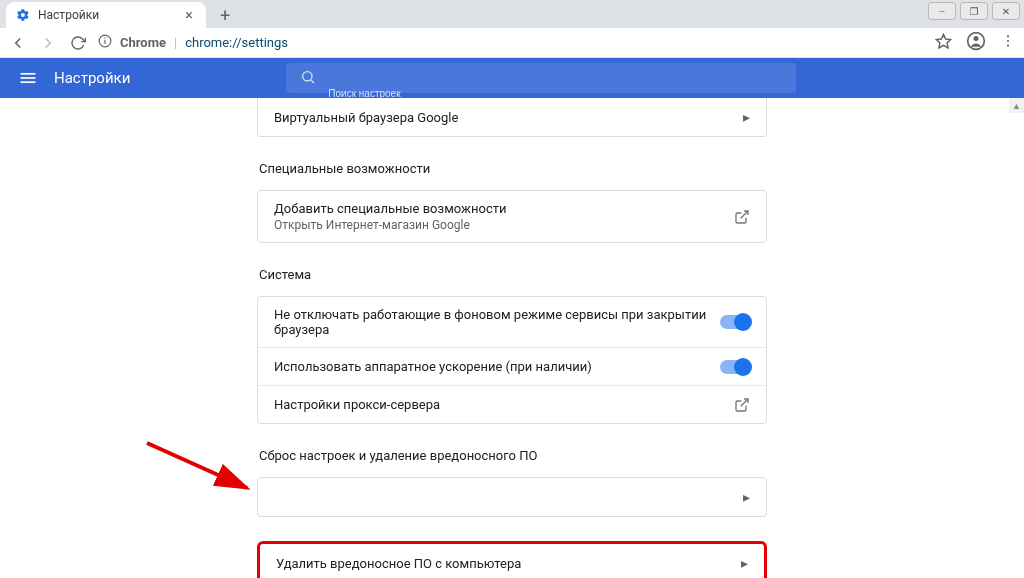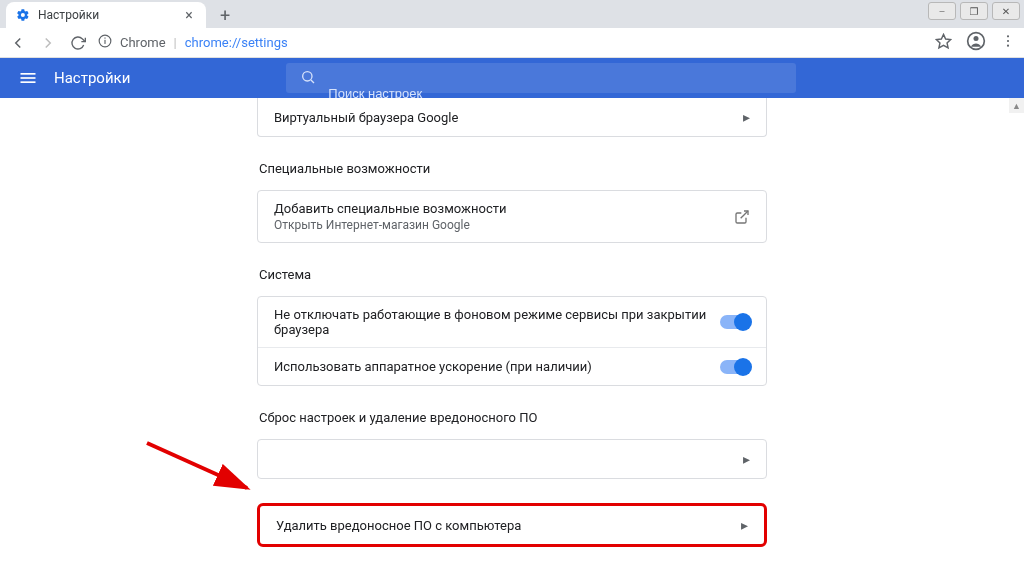--- a/index.html
+++ b/index.html
@@ -91,23 +91,23 @@
   }
   .nav-icon.disabled { color: #bdbdbd; }
   .url-field {
     flex: 1;
     display: flex;
     align-items: center;
     gap: 8px;
     font-size: 13px;
     color: #5f6368;
   }
-  .url-chrome { color: #5f6368; }
+  .url-chrome { color: #5f6368; font-weight: bold; }
   .url-sep { color: #bdbdbd; }
-  .url-path { color: #3b82f6; }
+  .url-path { color: #0c4a6e; }
   .urlbar-right {
     display: flex;
     align-items: center;
     gap: 14px;
     color: #5f6368;
   }
 
   
   .app-header {
     height: 40px;
@@ -130,21 +130,21 @@
     align-items: center;
     padding: 0 14px;
     gap: 12px;
     color: #d6e2fb;
   }
   .search-box input {
     background: transparent;
     border: none;
     outline: none;
     color: #000000;
-    font-size: 13px;
+    font-size: 10px;
     flex: 1;
     margin-top: 31px;
   }
   .search-box input::placeholder { color: #d6e2fb; }
 
   
   .content-wrap {
     position: relative;
     height: calc(578px - 28px - 30px - 40px);
     overflow: hidden;
@@ -360,20 +360,30 @@
         <span class="right">
             <span class="toggle"></span>
           </span>
       </div>
       <div class="row">
         <span>Использовать аппаратное ускорение (при наличии)</span>
         <span class="right">
             <span class="toggle"></span>
           </span>
       </div>
+      <div class="row">
+        <span>Настройки прокси-сервера</span>
+        <span class="right ext-icon">
+          <svg viewBox="0 0 24 24" width="16" height="16" fill="none" stroke="#757575" stroke-width="2">
+              <path d="M18 13v6a2 2 0 0 1-2 2H5a2 2 0 0 1-2-2V8a2 2 0 0 1 2-2h6"></path>
+              <polyline points="15 3 21 3 21 9"></polyline>
+              <line x1="10" y1="14" x2="21" y2="3"></line>
+            </svg>
+        </span>
+      </div>
     </div>
 
     <div class="section-title">Сброс настроек и удаление вредоносного ПО</div>
     <div class="card">
       <div class="row">
         <span class="right chevron">▸</span>
       </div>
     </div>
     <div class="card highlight-card">
       <div class="row">

